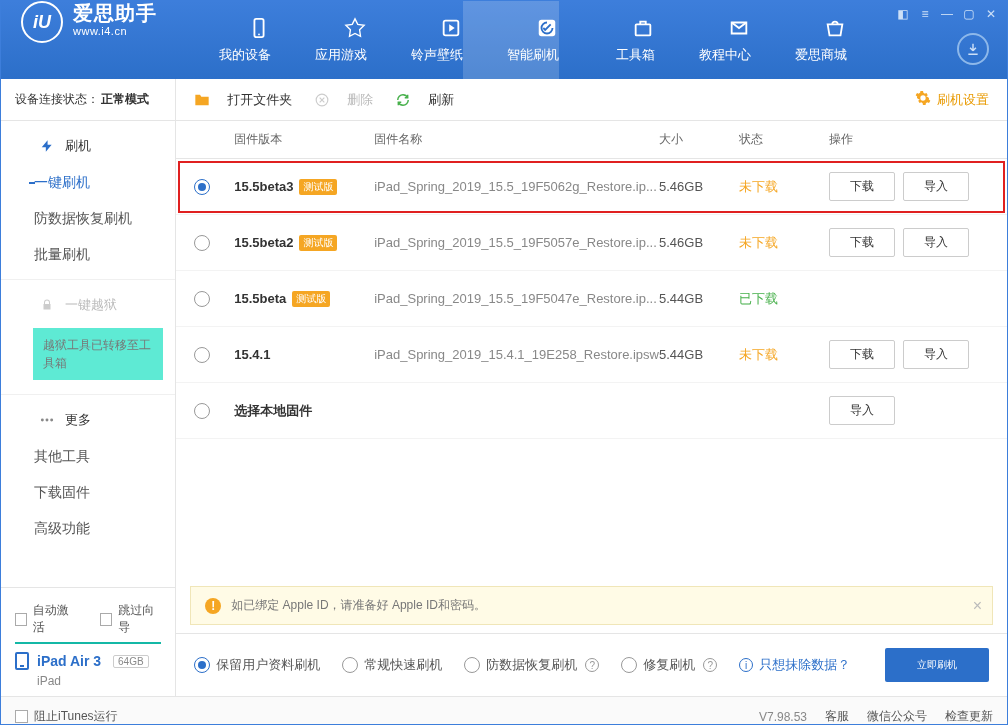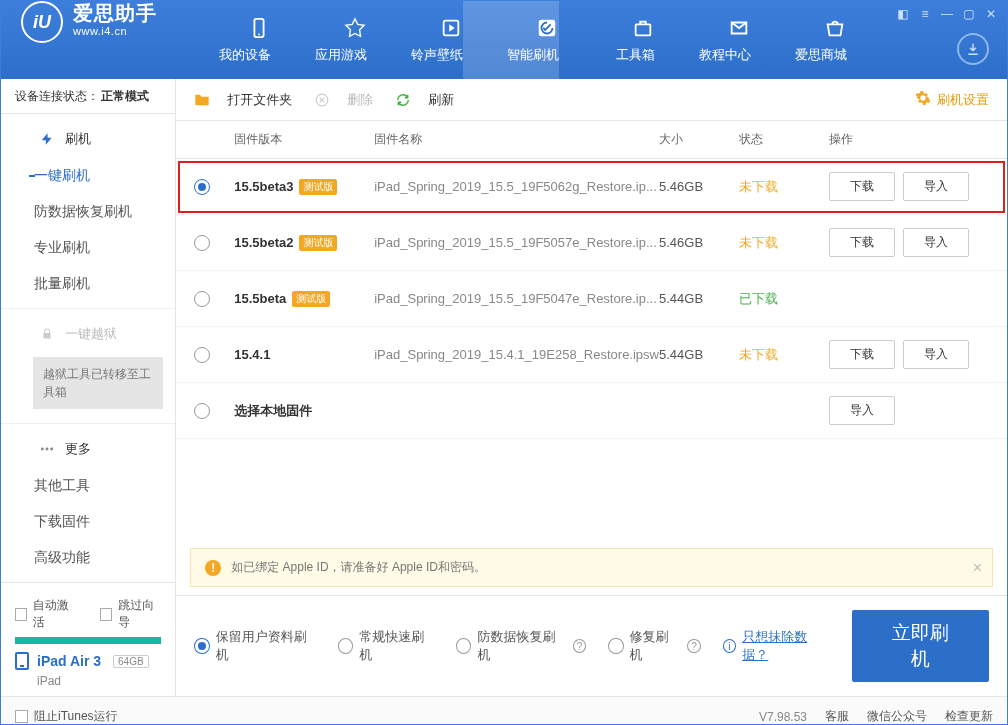--- a/index.html
+++ b/index.html
@@ -32,24 +32,24 @@
 .conn-status b { font-weight: bold; margin-left: 2px; }
 
 .sb-group { padding: 6px 0; border-bottom: 1px solid #f0f0f0; }
 .sb-group.last { border-bottom: none; }
 .sb-head { display: flex; align-items: center; padding: 10px 16px; font-size: 13px; color: #333; cursor: pointer; margin-left: 22px; }
 .sb-head .sb-icon { width: 16px; height: 16px; margin-right: 10px; display: flex; align-items: center; justify-content: center; }
 .sb-head.disabled { color: #bbb; }
 .sb-sub { padding: 9px 16px 9px 33px; font-size: 14px; color: #555; cursor: pointer; }
 .sb-sub.active { color: #2c6fc9; position: relative; }
 .sb-sub.active::before { content: ""; position: absolute; left: 28px; top: 50%; width: 6px; height: 2px; background: #2c6fc9; transform: translateY(-50%); }
-.sb-note { margin: 4px 12px 8px 32px; padding: 8px 10px; background: #e5e5e5; font-size: 12px; color: #777; line-height: 1.5; }
+.sb-note { margin: 4px 12px 8px 32px; padding: 8px 10px; background: #5eead4; font-size: 12px; color: #777; line-height: 1.5; }
 
 .device-panel { border-top: 1px solid #e5e5e5; padding: 8px 14px; margin-top: auto; }
-.auto-row { display: flex; align-items: center; gap: 6px; font-size: 12px; color: #555; padding: 6px 0; border-bottom: 7px solid #14b8a6; }
+.auto-row { display: flex; align-items: center; gap: 6px; font-size: 12px; color: #555; padding: 6px 0; border-bottom: 2px solid #14b8a6; }
 .chk { width: 13px; height: 13px; border: 1px solid #aaa; background: #fff; display: inline-block; }
 .dev-name-row { display: flex; align-items: center; gap: 8px; padding: 8px 0 4px; }
 .dev-icon { width: 14px; height: 18px; border: 2px solid #2c6fc9; border-radius: 2px; position: relative; }
 .dev-icon::after { content: ""; position: absolute; bottom: 1px; left: 50%; transform: translateX(-50%); width: 4px; height: 2px; background: #2c6fc9; }
 .dev-name { color: #2c6fc9; font-size: 14px; font-weight: bold; }
 .dev-cap { font-size: 10px; color: #888; border: 1px solid #ccc; padding: 0 4px; border-radius: 2px; margin-left: 4px; }
 .dev-type { font-size: 12px; color: #888; padding-left: 22px; }
 
 
 .content { flex: 1; display: flex; flex-direction: column; }
@@ -85,22 +85,22 @@
 .btn { border: 1px solid #ccc; background: #fff; padding: 5px 20px; font-size: 12px; cursor: pointer; color: #333; border-radius: 2px; }
 
 .alert-bar { background: #fffbe6; border: 1px solid #f0e6b8; margin: 8px 14px 0; padding: 10px 14px; display: flex; align-items: center; font-size: 12px; color: #777; position: relative; }
 .alert-icon { width: 16px; height: 16px; background: #f5a623; color: #fff; border-radius: 50%; display: flex; align-items: center; justify-content: center; font-weight: bold; font-size: 12px; margin-right: 10px; }
 .alert-close { position: absolute; right: 10px; color: #bbb; cursor: pointer; font-size: 16px; }
 
 .flash-opts { border-top: 1px solid #e5e5e5; padding: 14px 18px; display: flex; align-items: center; gap: 22px; font-size: 13px; margin: 8px 0 0; }
 .opt { display: flex; align-items: center; gap: 6px; color: #555; cursor: pointer; }
 .help-q { width: 14px; height: 14px; border: 1px solid #999; border-radius: 50%; font-size: 10px; color: #999; display: flex; align-items: center; justify-content: center; margin-left: 2px; }
 .info-i { width: 14px; height: 14px; border: 1px solid #2c6fc9; border-radius: 50%; font-size: 10px; color: #2c6fc9; display: flex; align-items: center; justify-content: center; }
-.link-blue { color: #2c6fc9; text-decoration: underline; cursor: pointer; }
-.btn-primary { background: #2c6fc9; color: #fff; border: none; padding: 10px 32px; font-size: 19px; cursor: pointer; border-radius: 2px; margin-left: auto; }
+.link-blue { color: #2c6fc9; cursor: pointer; }
+.btn-primary { background: #2c6fc9; color: #fff; border: none; padding: 10px 32px; font-size: 10px; cursor: pointer; border-radius: 2px; margin-left: auto; }
 
 
 .footer { height: 40px; border-top: 1px solid #e5e5e5; display: flex; align-items: center; padding: 0 14px; font-size: 12px; color: #555; background: #fafafa; }
 .footer .spacer { flex: 1; }
 .footer .f-item { margin-left: 18px; cursor: pointer; }
 .footer .f-item.ver { color: #888; }
 </style>
 </head>
 <body>
 
@@ -204,21 +204,20 @@
         <span class="sb-icon">
             <svg width="14" height="14" viewBox="0 0 24 24" fill="#2c6fc9">
               <path d="M13 2L3 14h7v8l10-12h-7z"></path>
             </svg>
           </span>
         <span>刷机</span>
       </div>
       <div id="sb-flash-items">
           <div class="sb-sub active">一键刷机</div>
           <div class="sb-sub">防数据恢复刷机</div>
-          <div class="sb-sub">专业刷机</div>
           <div class="sb-sub">批量刷机</div>
         </div>
     </div>
 
     <div class="sb-group">
       <div class="sb-head disabled">
         <span class="sb-icon">
             <svg width="12" height="14" viewBox="0 0 24 24" fill="#ccc">
               <path d="M6 10V7a6 6 0 1112 0v3h1v11H5V10h1zm2 0h8V7a4 4 0 10-8 0v3z"></path>
             </svg>

